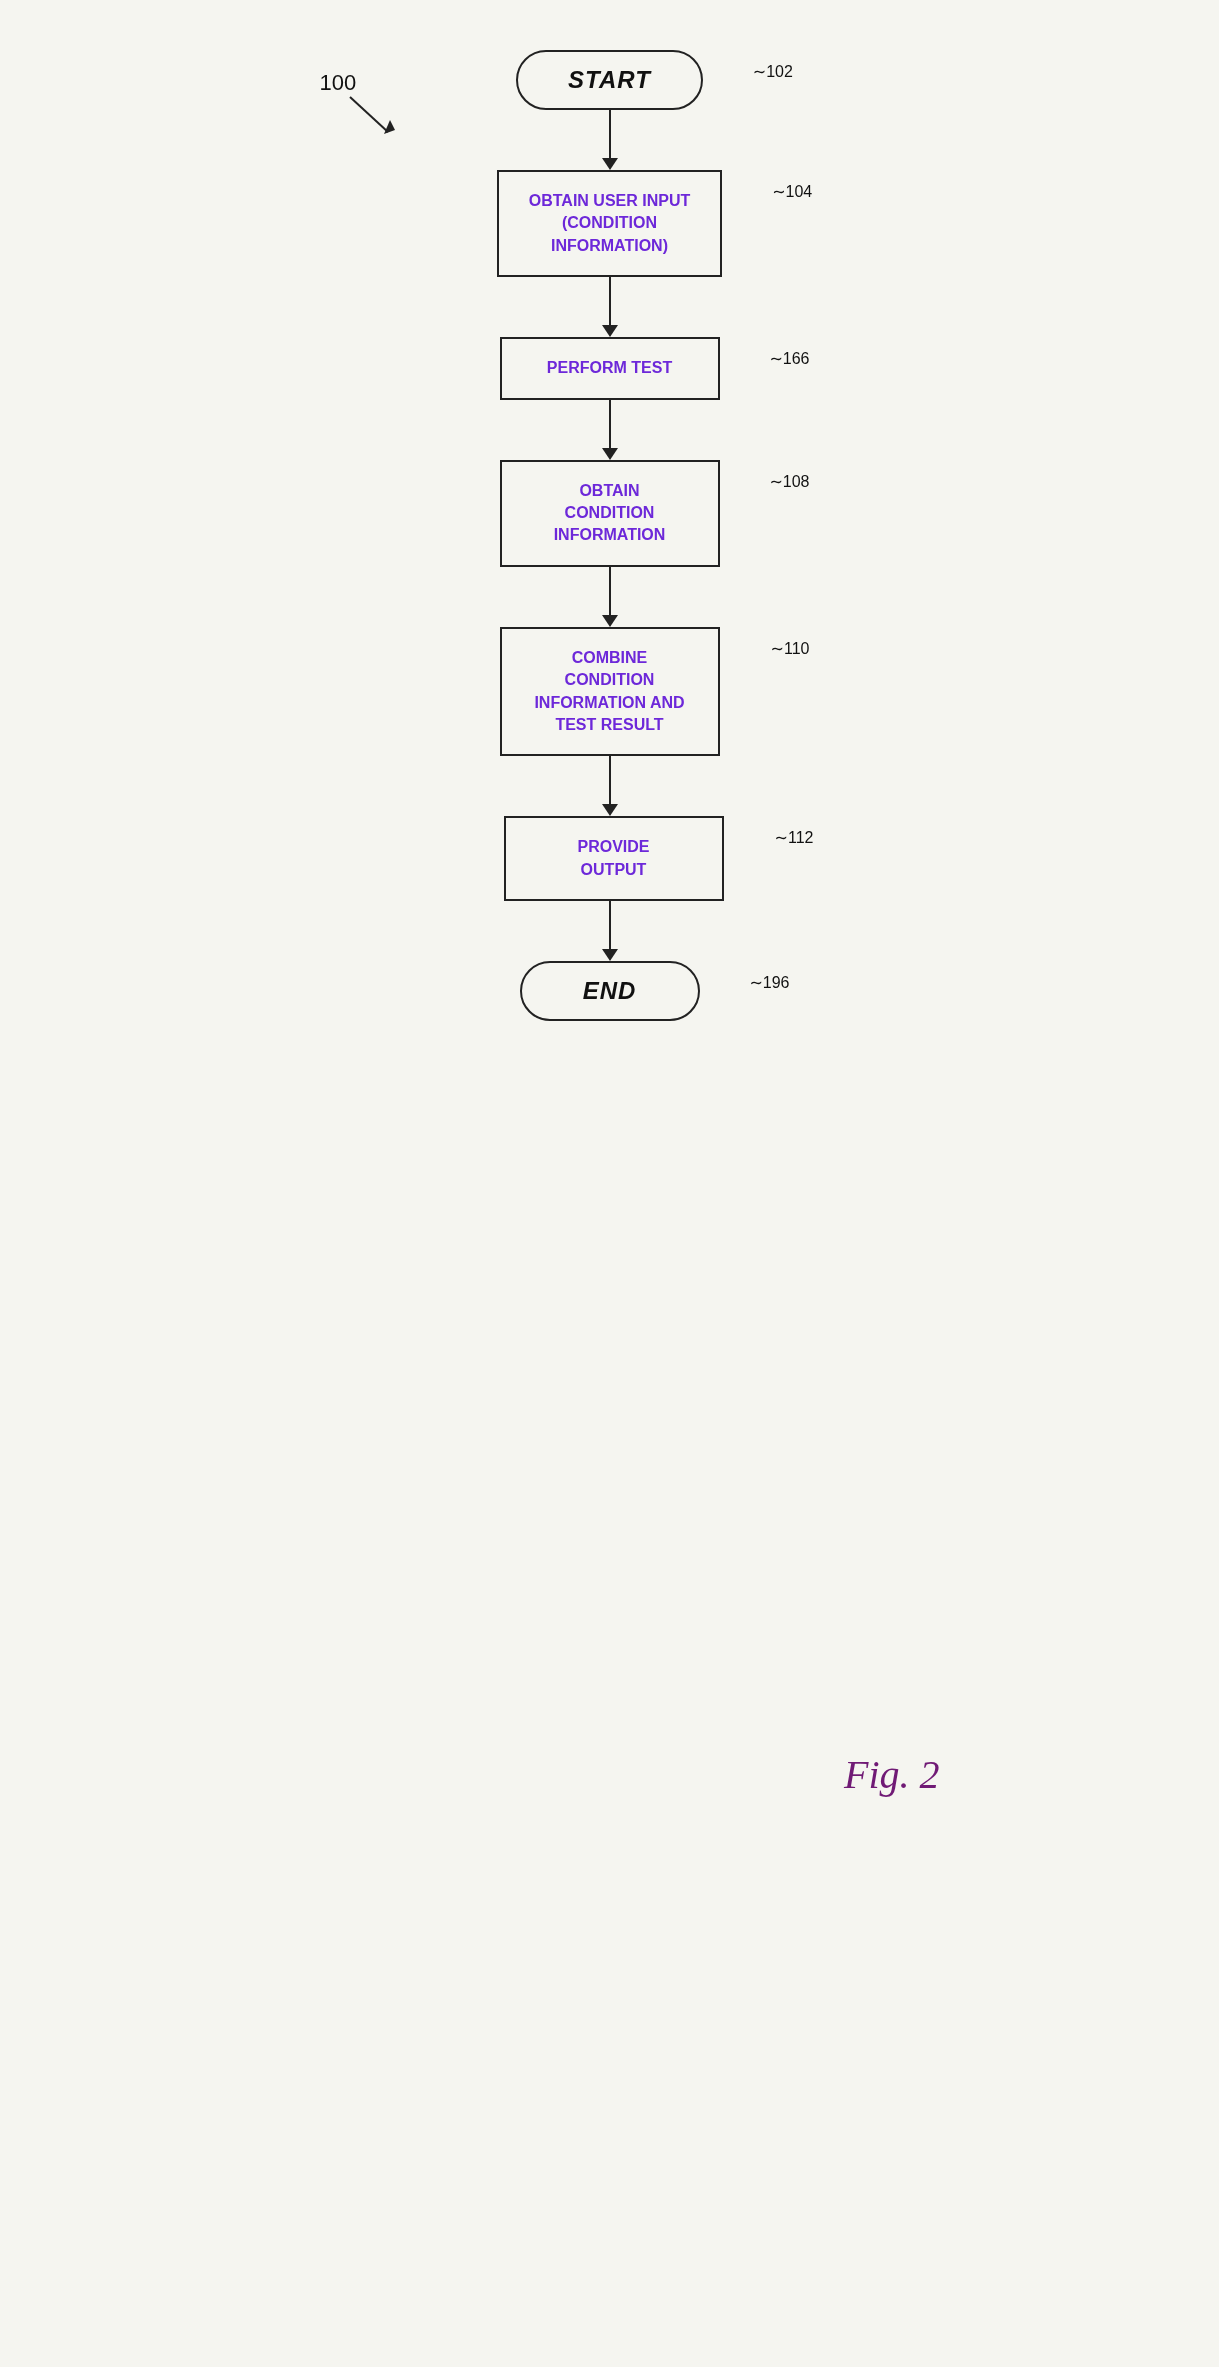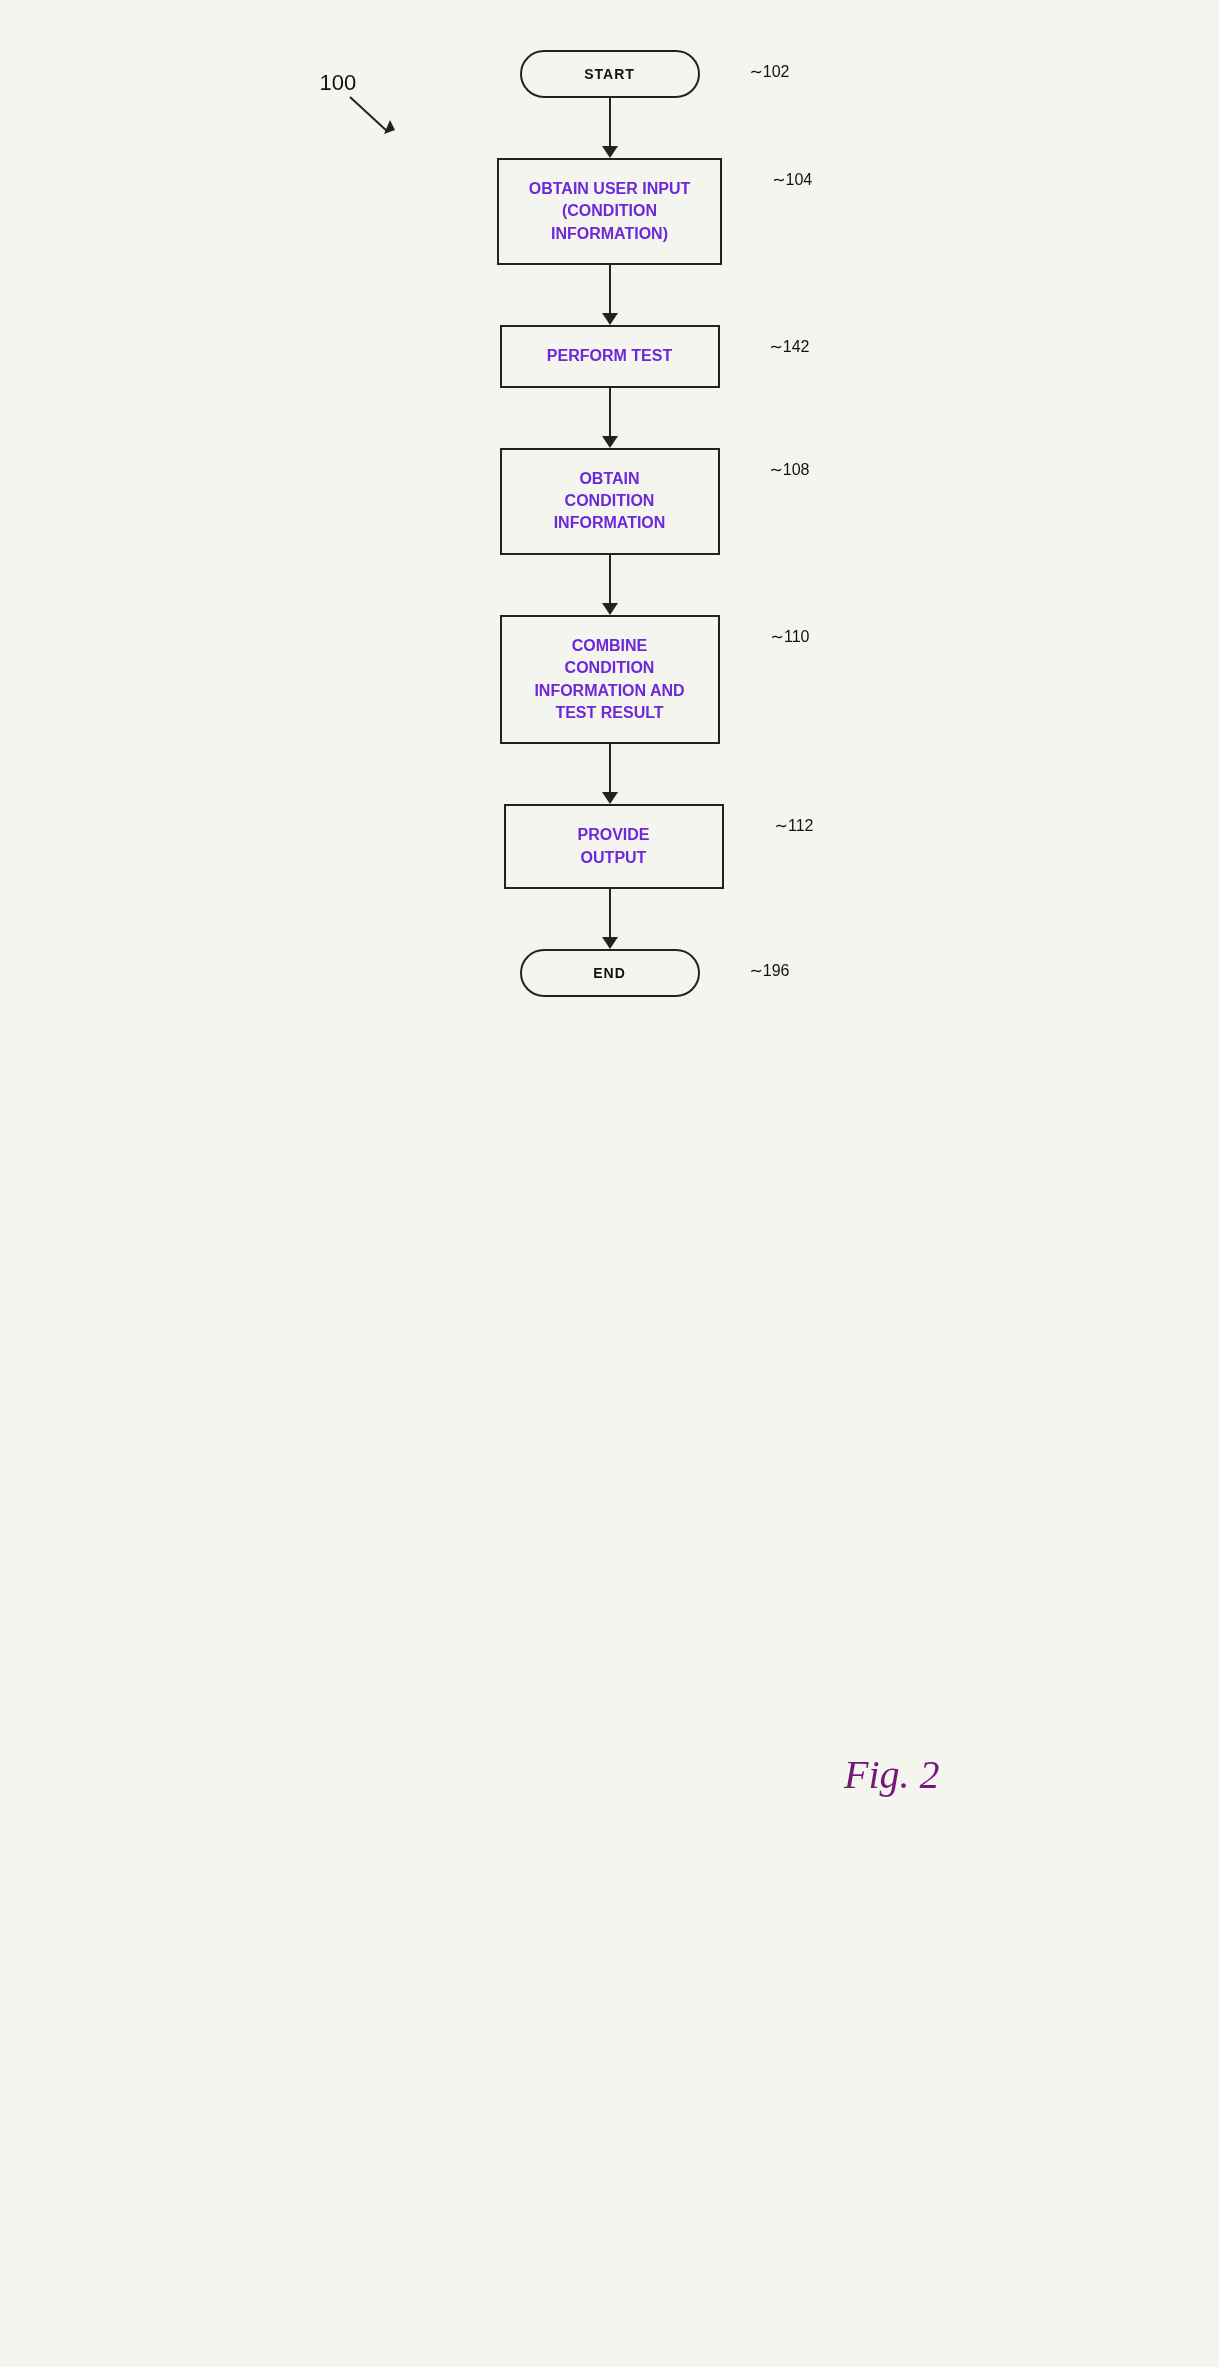--- a/index.html
+++ b/index.html
@@ -18,27 +18,28 @@
       display: flex;
       flex-direction: column;
       align-items: center;
       gap: 0;
     }
 
     .start-end {
       border: 2px solid #222;
       border-radius: 40px;
       padding: 14px 50px;
-      font-size: 14px;
+      font-size: 24px;
       font-weight: bold;
       color: #111;
       background: #f5f5f0;
       letter-spacing: 1px;
       text-align: center;
       min-width: 180px;
+      font-style: italic;
     }
 
     .process-box {
       border: 2px solid #222;
       padding: 18px 30px;
       font-size: 16px;
       font-weight: bold;
       color: #6d28d9;
       background: #f5f5f0;
       text-align: center;
@@ -118,21 +119,21 @@
       <div class="process-box" style="white-space:pre-line;">OBTAIN USER INPUT
 (CONDITION
 INFORMATION)</div>
       <span class="ref-line" style="right:-90px; top:12px;">∼104</span>
     </div>
 
     <div class="arrow-down"></div>
 
     <div class="node-wrapper" style="position:relative;">
       <div class="process-box">PERFORM TEST</div>
-      <span class="ref-line" style="right:-90px; top:12px;">∼142</span>
+      <span class="ref-line" style="right:-90px; top:12px;">∼166</span>
     </div>
 
     <div class="arrow-down"></div>
 
     <div class="node-wrapper" style="position:relative;">
       <div class="process-box" style="white-space:pre-line;">OBTAIN
 CONDITION
 INFORMATION</div>
       <span class="ref-line" style="right:-90px; top:12px;margin-left:12px;">∼108</span>
     </div>

